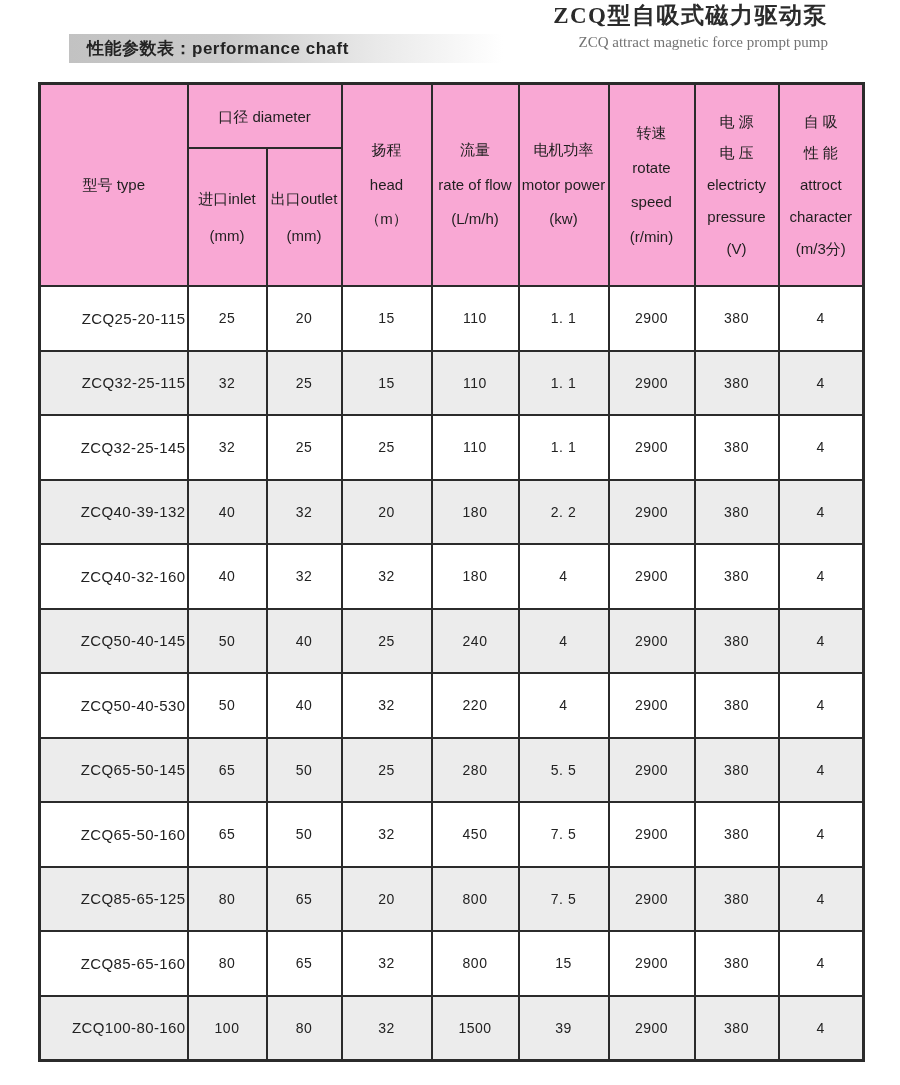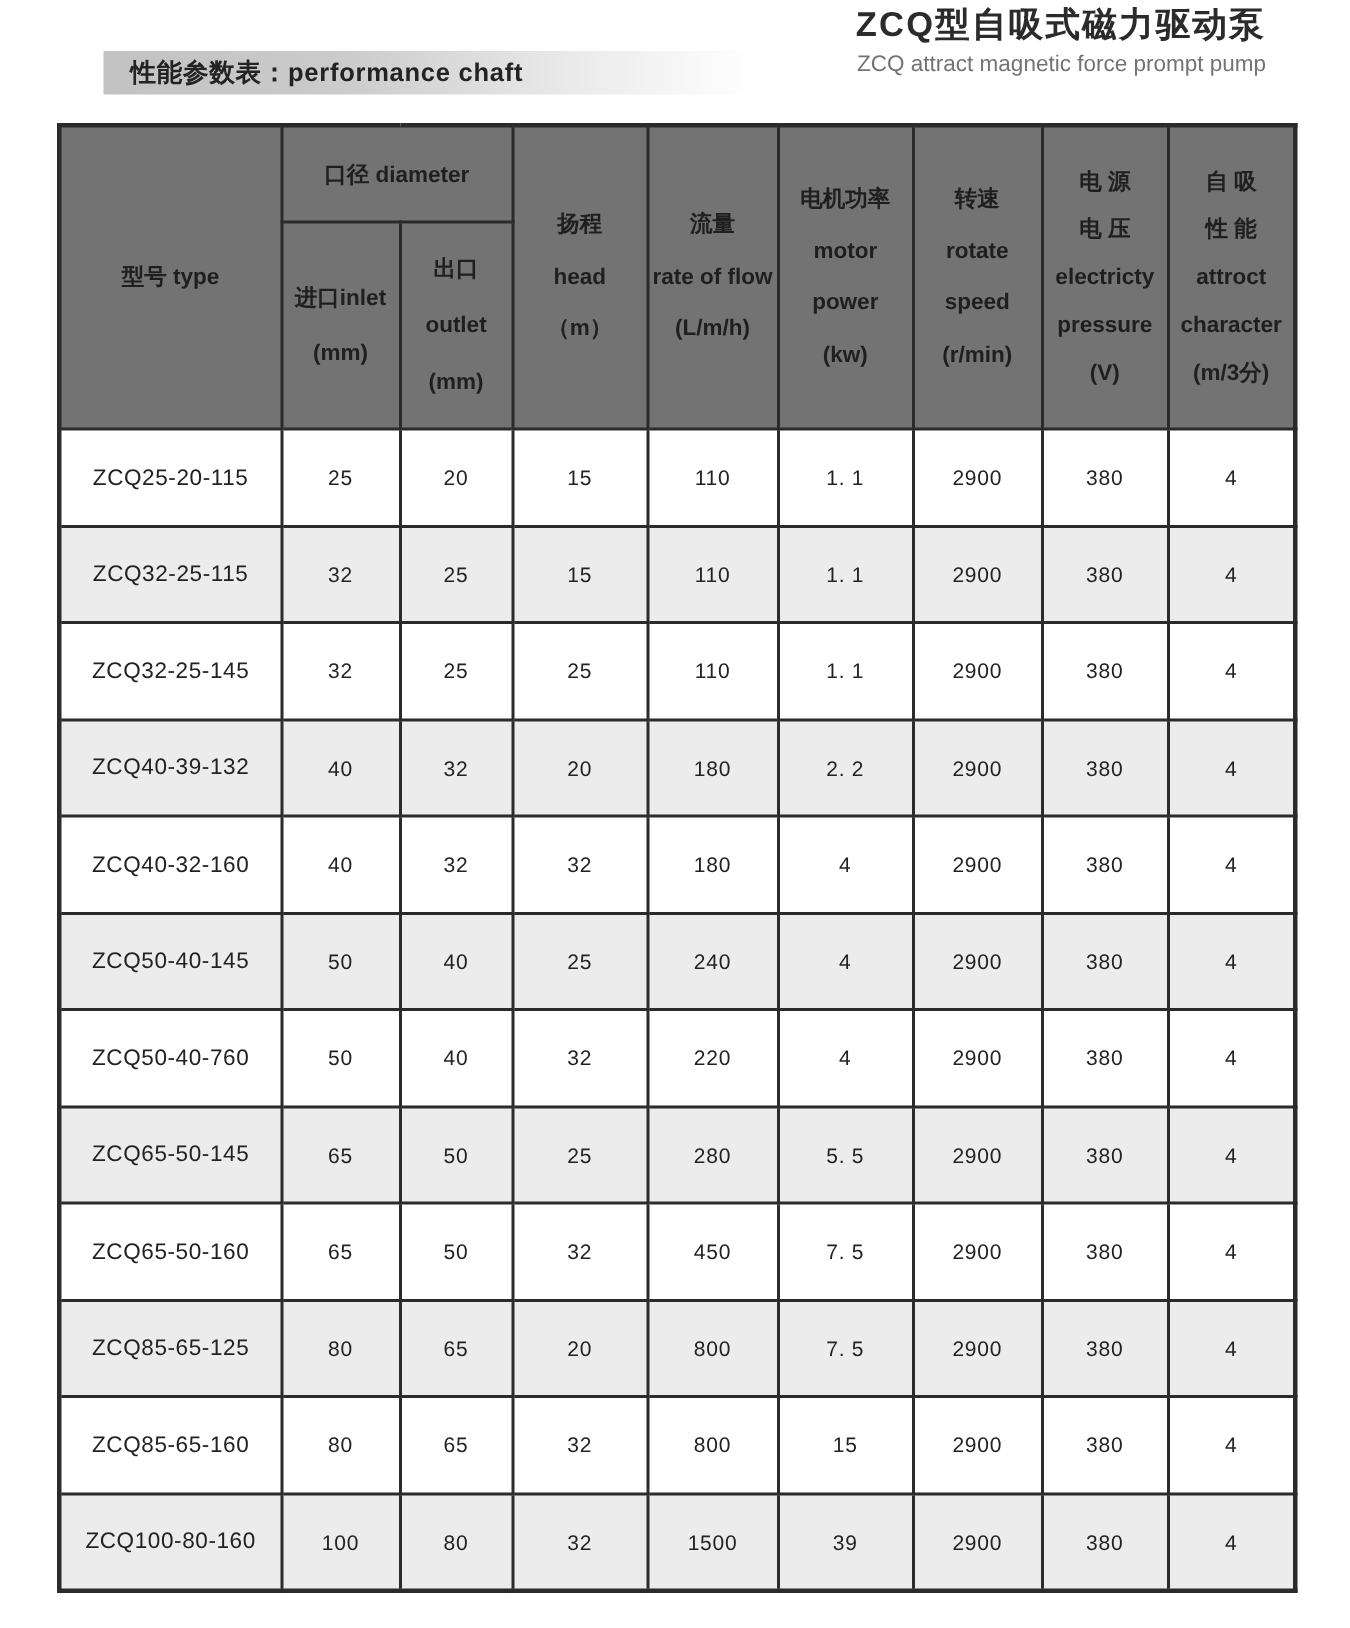--- a/index.html
+++ b/index.html
@@ -6,22 +6,23 @@
   .page{
     position:relative;
     width:900px;height:1085px;
     background:#ffffff;
     font-family:"Liberation Sans","DejaVu Sans",sans-serif;
     color:#1f1f1f;
     overflow:hidden;
   }
   
   .title-block{
-    position:absolute;top:2px;right:56px;
+    position:absolute;top:2px;right:72px;
     text-align:right;
+    font-family:Liberation Serif, serif;
   }
   .title-cn{
     font-size:23px;font-weight:bold;color:#2b2b2b;
     letter-spacing:1.5px;line-height:1.25;
   }
   .title-en{
     font-size:15px;color:#737373;line-height:1.4;margin-top:1px;
   }
   
   .section-bar{
@@ -41,38 +42,38 @@
     border-collapse:collapse;
     table-layout:fixed;
   }
   table.spec-table,
   table.spec-table th,
   table.spec-table td{
     border:2px solid #2b2b2b;
   }
   table.spec-table{border-width:3px;}
   th{
-    background:#737373;
-    font-size:15px;font-weight:bold;color:#1f1f1f;
+    background:#f9a8d4;
+    font-size:15px;font-weight:normal;color:#1f1f1f;
     text-align:center;vertical-align:middle;
     white-space:pre-line;
     line-height:2.3;
     padding:2px;
   }
   th.lines-5{line-height:2.12;text-align:center;}
   thead tr.head-top th.h-diameter{height:58px;line-height:1.4;}
   thead tr.subhead th{height:132px;line-height:2.5;vertical-align:middle;}
   td{
     height:60.5px;
     background:#ffffff;
     font-size:14px;color:#222222;
     text-align:center;vertical-align:middle;
     letter-spacing:0.5px;
   }
-  td.cell-type{font-size:15px;letter-spacing:0.4px;}
+  td.cell-type{font-size:15px;letter-spacing:0.4px;text-align:right;}
   tbody tr:nth-child(even) td{background:#ececec;}
 </style>
 </head>
 <body>
 
 <div class="page">
 
   <div class="title-block">
     <div class="title-cn">ZCQ型自吸式磁力驱动泵</div>
     <div class="title-en">ZCQ attract magnetic force prompt pump</div>
@@ -189,21 +190,21 @@
     <td>50</td>
     <td>40</td>
     <td>25</td>
     <td>240</td>
     <td>4</td>
     <td>2900</td>
     <td>380</td>
     <td>4</td>
   </tr>
         <tr>
-    <td class="cell-type">ZCQ50-40-760</td>
+    <td class="cell-type">ZCQ50-40-530</td>
     <td>50</td>
     <td>40</td>
     <td>32</td>
     <td>220</td>
     <td>4</td>
     <td>2900</td>
     <td>380</td>
     <td>4</td>
   </tr>
         <tr>

